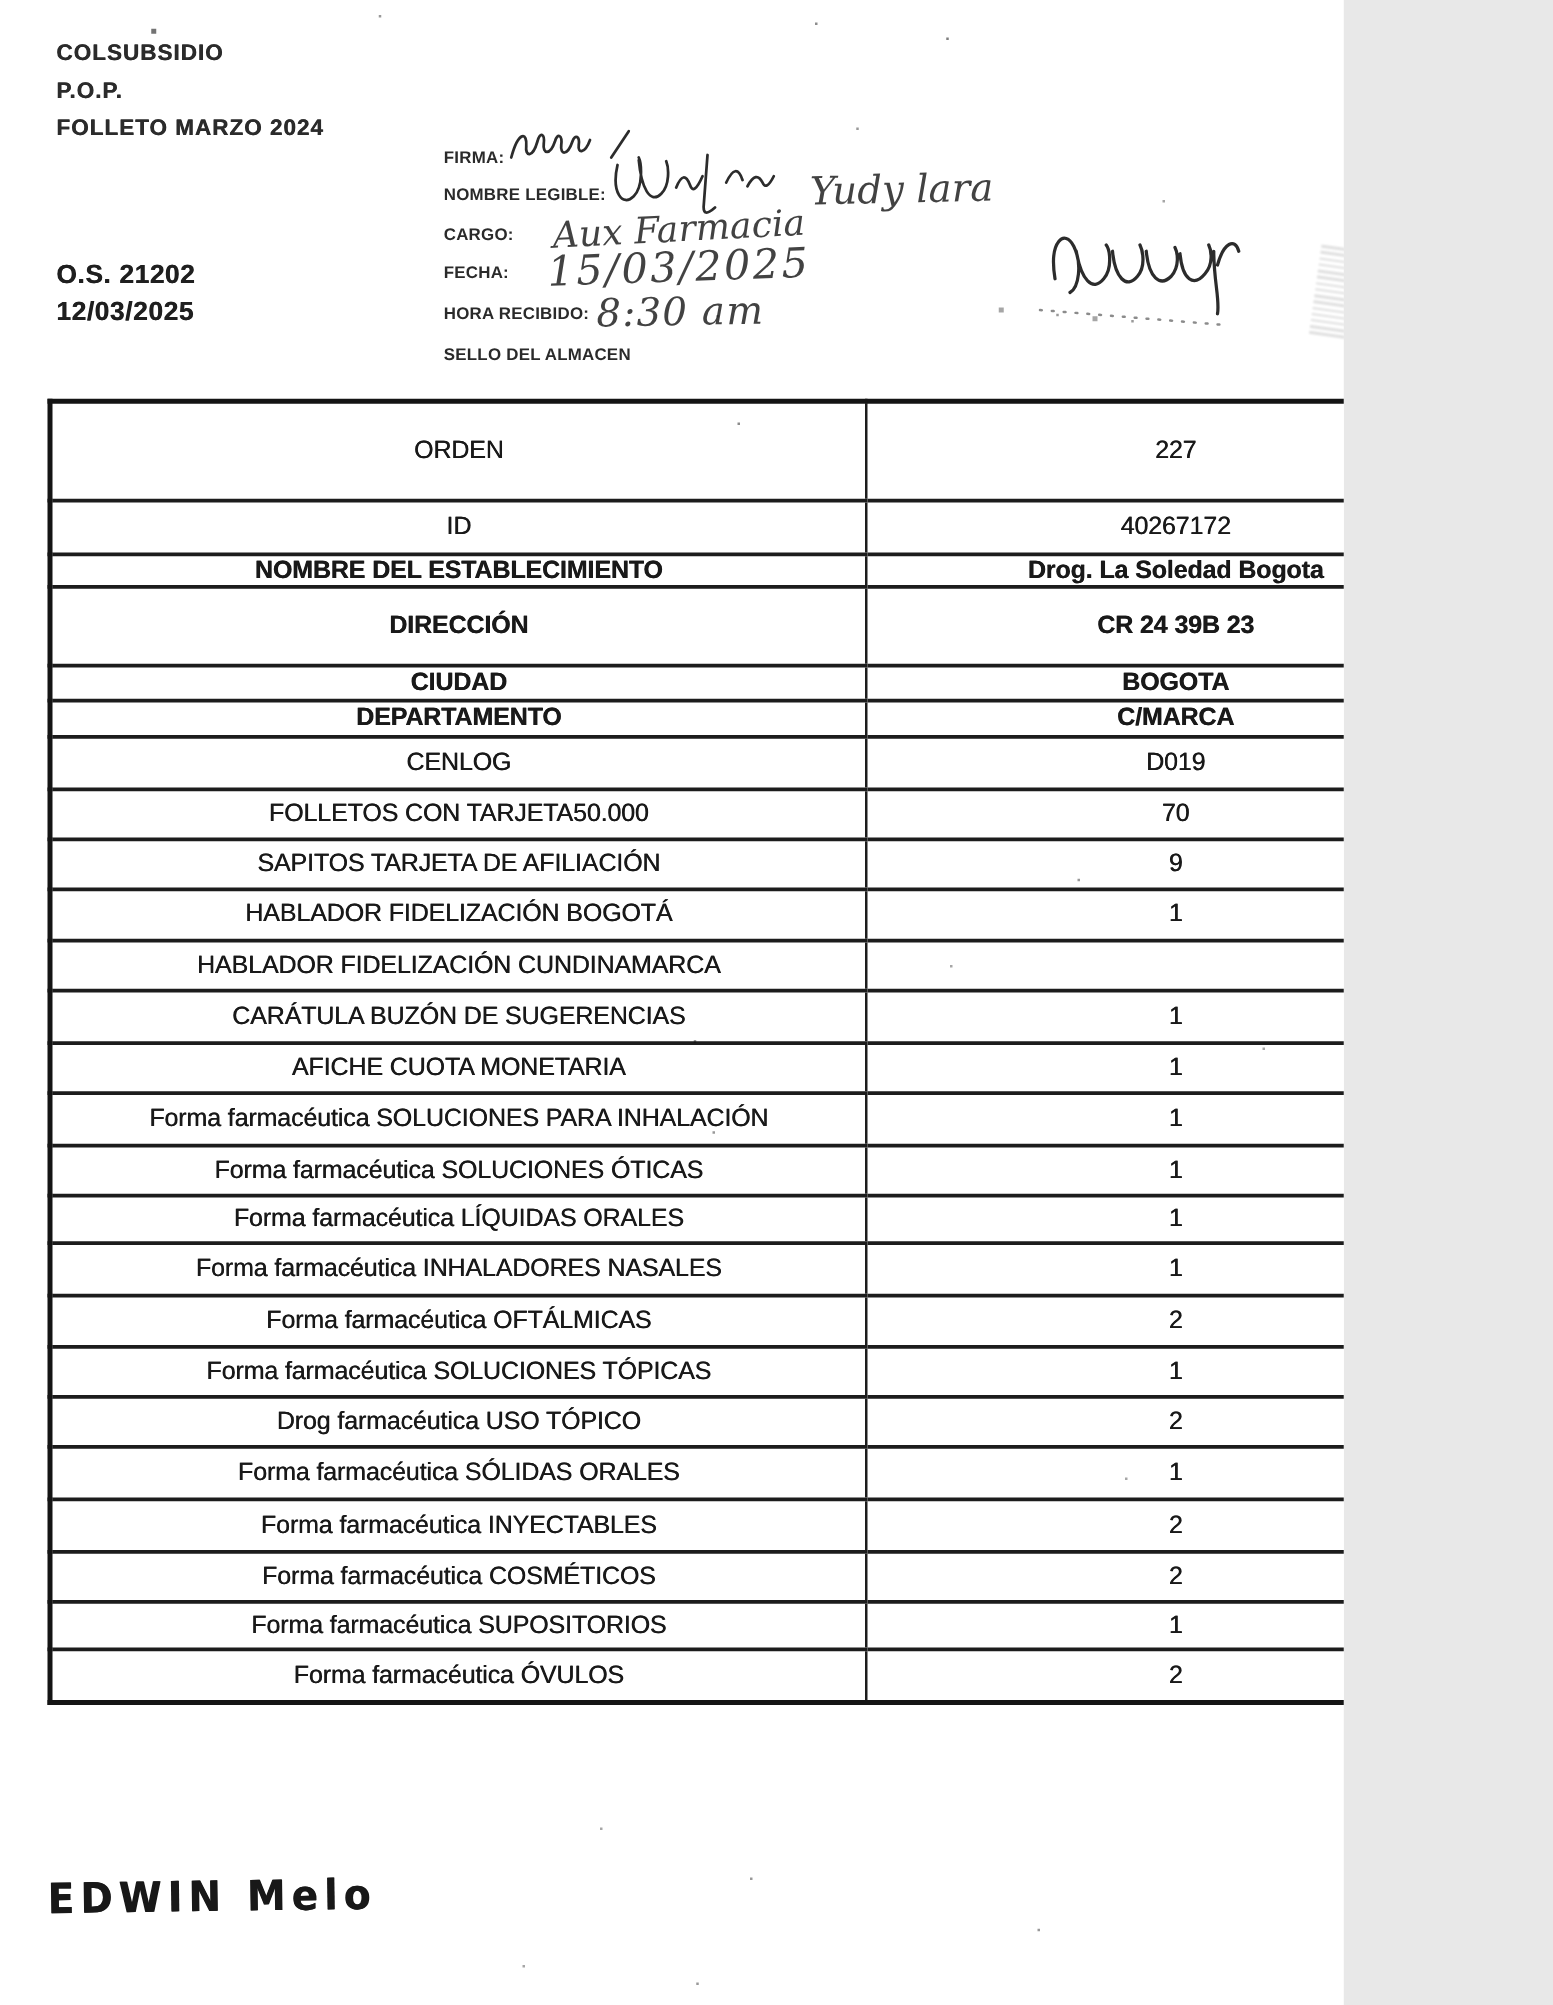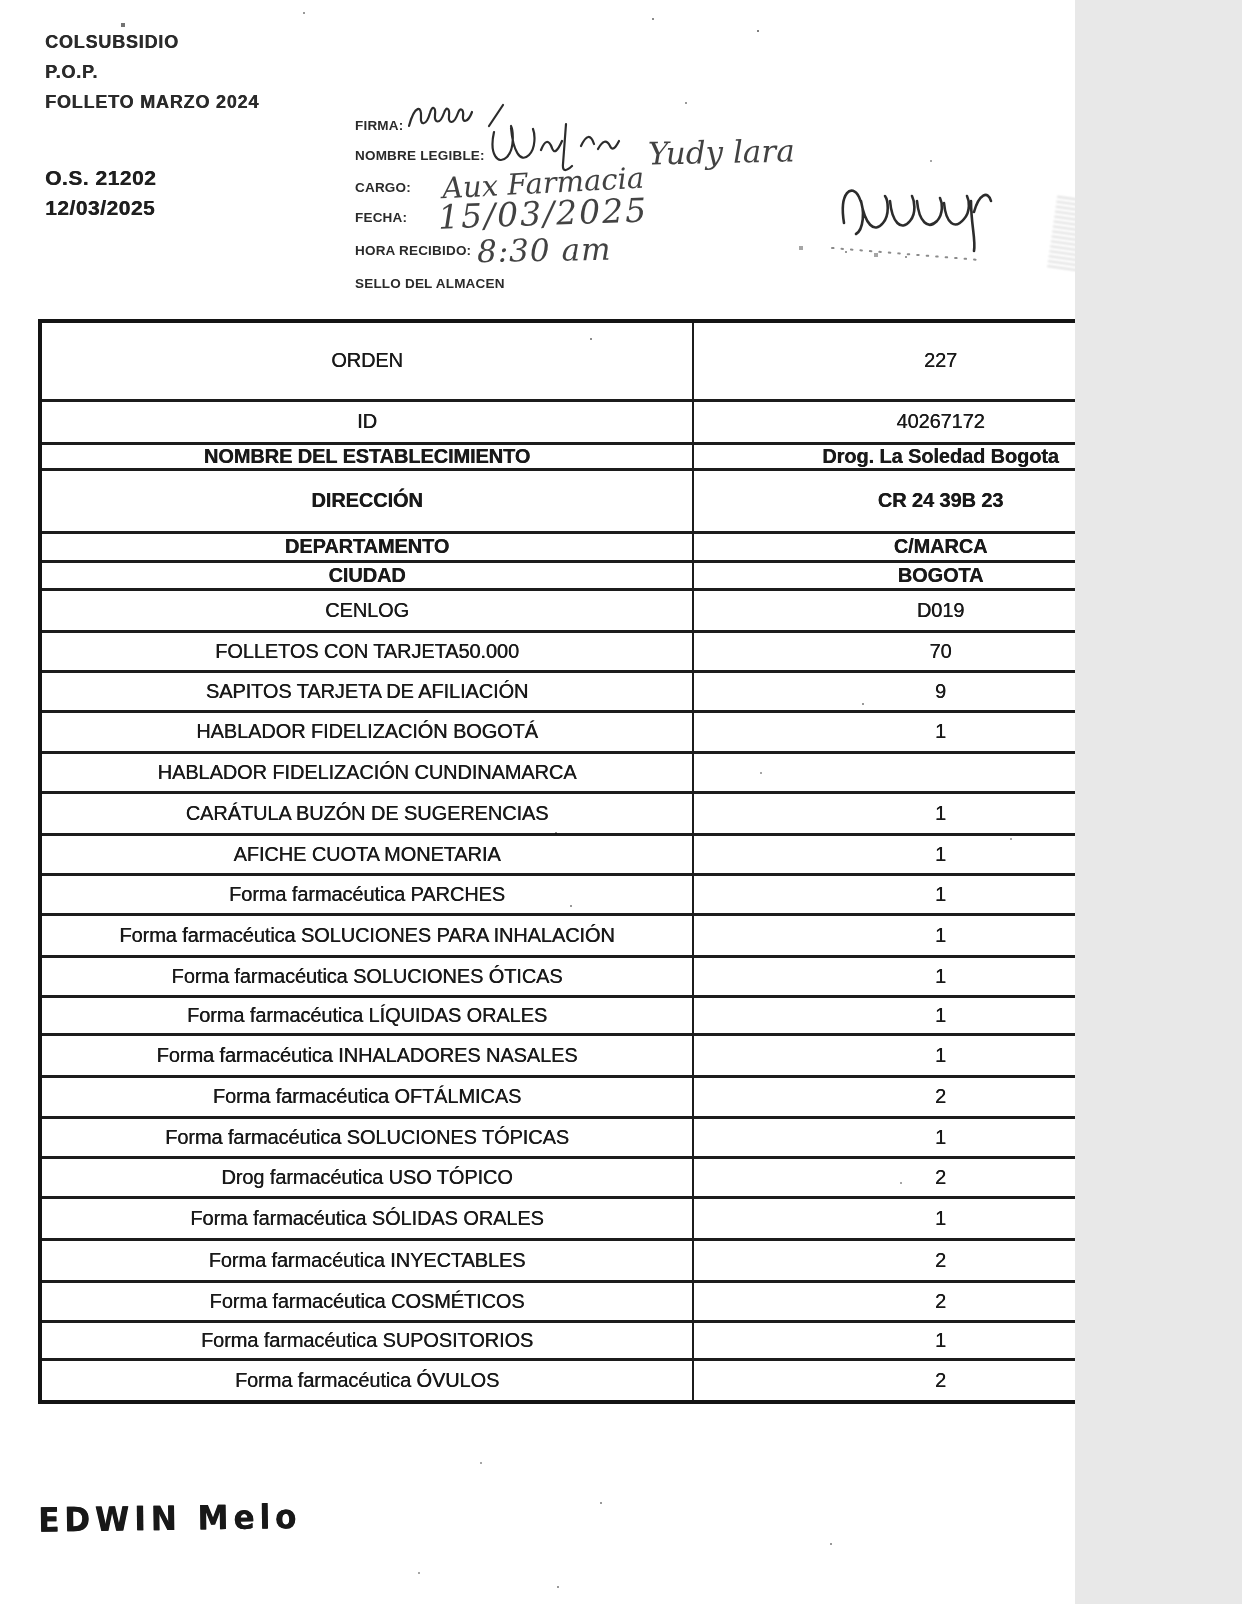--- a/index.html
+++ b/index.html
@@ -3,21 +3,21 @@
 <meta charset="utf-8">
 <style>
   html,body{margin:0;padding:0;background:#e8e8e8;}
   .page{
     position:relative;width:1075px;height:1604px;background:#ffffff;
     font-family:"Liberation Sans",sans-serif;color:#1b1b1b;overflow:hidden;
   }
   .abs{position:absolute;}
   
   .brand-line{font-weight:700;font-size:18px;letter-spacing:.8px;color:#2b2b2b;text-shadow:.4px 0 0 #2b2b2b;}
-  .os-line{font-weight:700;font-size:21px;letter-spacing:.5px;color:#1f1f1f;text-shadow:.4px 0 0 #1f1f1f;}
+  .os-line{font-weight:700;font-size:21px;letter-spacing:.5px;color:#1f1f1f;text-shadow:.4px 0 0 #1f1f1f;margin-top:42px;}
   
   .cert-line{font-weight:700;font-size:13px;line-height:15.5px;letter-spacing:.25px;color:#2e2e2e;}
   .field-label{font-weight:700;font-size:13.5px;letter-spacing:.2px;color:#2a2a2a;white-space:nowrap;}
   
   .hand{
     font-family:"DejaVu Serif",serif;font-style:italic;color:#333;
     white-space:nowrap;opacity:.92;
   }
   .hw-nombre{font-size:31px;transform:rotate(-1.2deg);}
   .hw-cargo{font-size:29px;transform:rotate(-3deg);}
@@ -122,28 +122,28 @@
           <td class="val">40267172</td>
         </tr>
         <tr style="height: 25px;">
           <td class="lbl b">NOMBRE DEL ESTABLECIMIENTO</td>
           <td class="val b">Drog. La Soledad Bogota</td>
         </tr>
         <tr style="height: 63px;">
           <td class="lbl b">DIRECCIÓN</td>
           <td class="val b">CR 24 39B 23</td>
         </tr>
+        <tr style="height: 28px;">
+          <td class="lbl b">CIUDAD</td>
+          <td class="val b">BOGOTA</td>
+        </tr>
         <tr style="height: 29px;">
           <td class="lbl b">DEPARTAMENTO</td>
           <td class="val b">C/MARCA</td>
         </tr>
-        <tr style="height: 28px;">
-          <td class="lbl b">CIUDAD</td>
-          <td class="val b">BOGOTA</td>
-        </tr>
         <tr style="height: 42px;">
           <td class="lbl">CENLOG</td>
           <td class="val">D019</td>
         </tr>
         <tr style="height: 40px;">
           <td class="lbl">FOLLETOS CON TARJETA50.000</td>
           <td class="val">70</td>
         </tr>
         <tr style="height: 40px;">
           <td class="lbl">SAPITOS TARJETA DE AFILIACIÓN</td>
@@ -156,24 +156,20 @@
         <tr style="height: 40px;">
           <td class="lbl">HABLADOR FIDELIZACIÓN CUNDINAMARCA</td>
           <td class="val"></td>
         </tr>
         <tr style="height: 42px;">
           <td class="lbl">CARÁTULA BUZÓN DE SUGERENCIAS</td>
           <td class="val">1</td>
         </tr>
         <tr style="height: 40px;">
           <td class="lbl">AFICHE CUOTA MONETARIA</td>
-          <td class="val">1</td>
-        </tr>
-        <tr style="height: 40px;">
-          <td class="lbl">Forma farmacéutica PARCHES</td>
           <td class="val">1</td>
         </tr>
         <tr style="height: 42px;">
           <td class="lbl">Forma farmacéutica SOLUCIONES PARA INHALACIÓN</td>
           <td class="val">1</td>
         </tr>
         <tr style="height: 40px;">
           <td class="lbl">Forma farmacéutica SOLUCIONES ÓTICAS</td>
           <td class="val">1</td>
         </tr>

